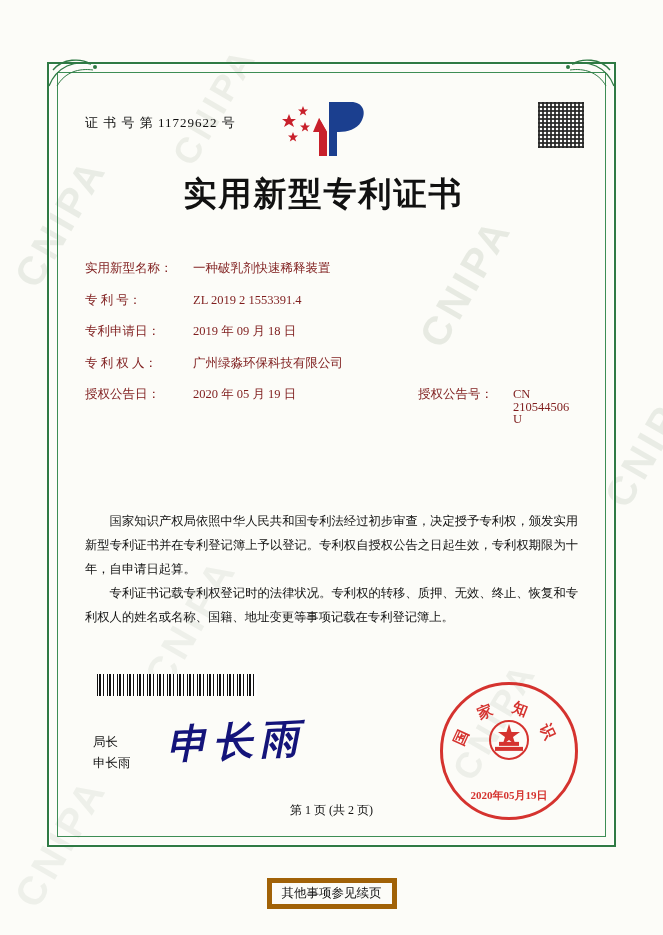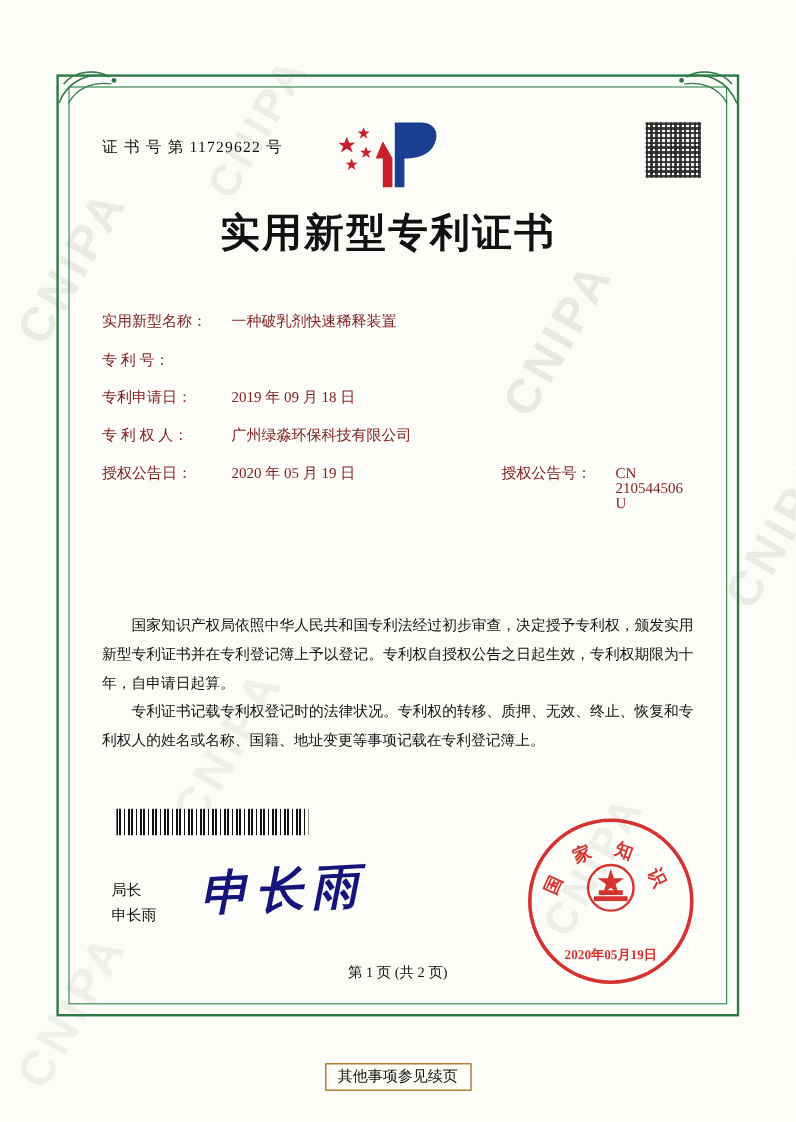--- a/index.html
+++ b/index.html
@@ -161,21 +161,21 @@
 
   .page-no{
     position:absolute;left:0;right:0;bottom:18px;
     text-align:center;font-size:12px;color:#111;
   }
   .footnote{
     position:absolute;left:0;right:0;bottom:26px;
     text-align:center;font-size:12.5px;color:#111;
   }
   .footnote span{
-    border:1px solid #a16207;padding:2px 10px;display:inline-block;
+    border:5px solid #a16207;padding:2px 10px;display:inline-block;
   }
 </style>
 </head>
 <body>
 
 <div class="page">
 
   <div class="wm wm1">CNIPA</div>
   <div class="wm wm2">CNIPA</div>
   <div class="wm wm3">CNIPA</div>
@@ -224,20 +224,21 @@
 
     <div class="title">实用新型专利证书</div>
 
     <div class="fields">
       <div class="row">
         <div class="label">实用新型名称：</div>
         <div class="value">一种破乳剂快速稀释装置</div>
       </div>
       <div class="row">
         <div class="label">专 利 号：</div>
+        <div class="value">ZL 2019 2 1553391.4</div>
       </div>
       <div class="row">
         <div class="label">专利申请日：</div>
         <div class="value">2019 年 09 月 18 日</div>
       </div>
       <div class="row">
         <div class="label">专 利 权 人：</div>
         <div class="value">广州绿淼环保科技有限公司</div>
       </div>
       <div class="row two">

